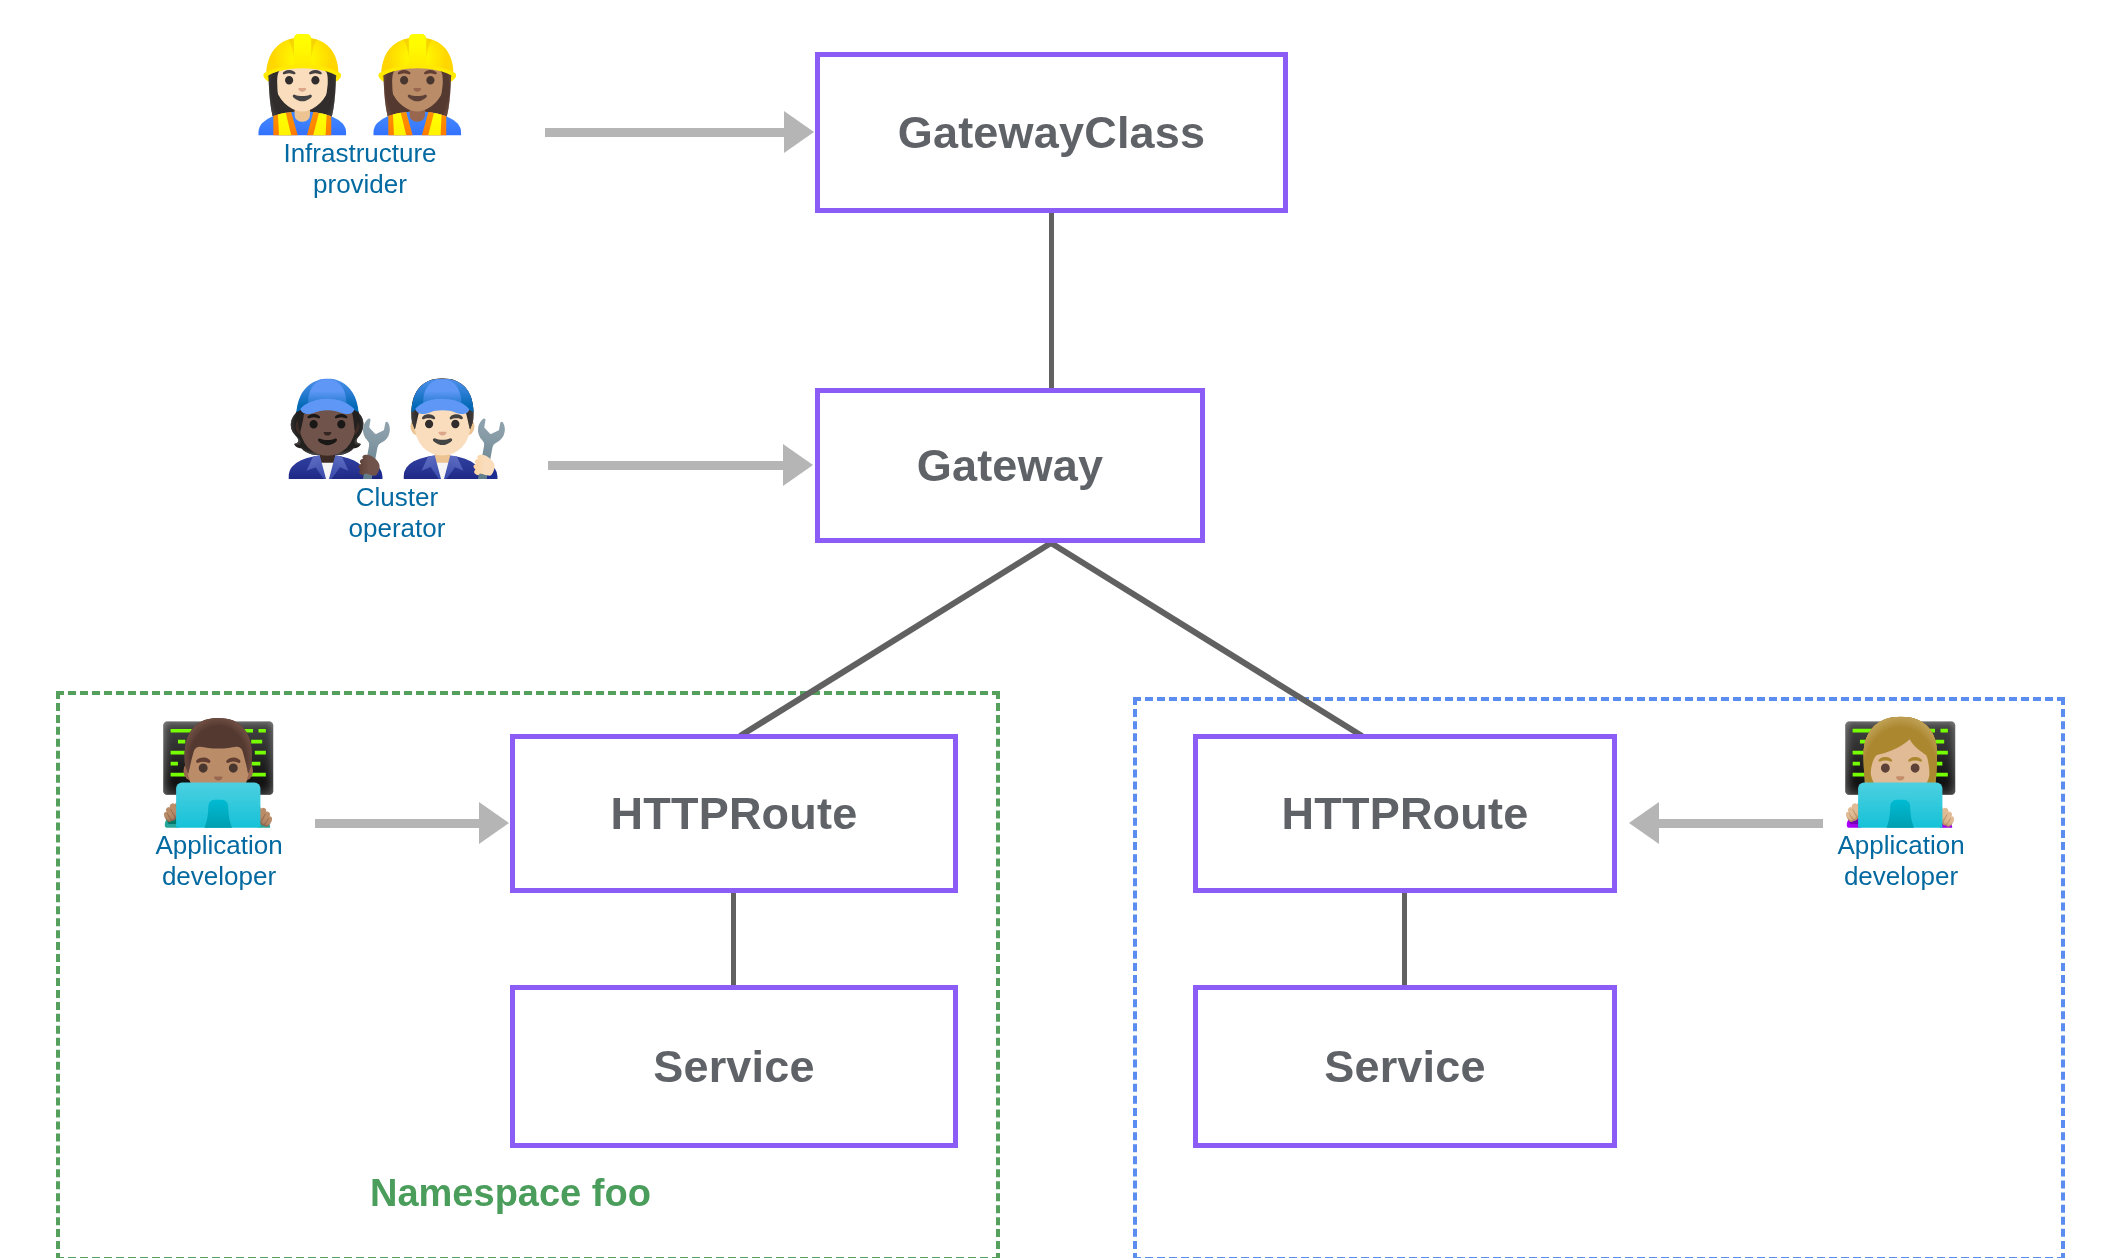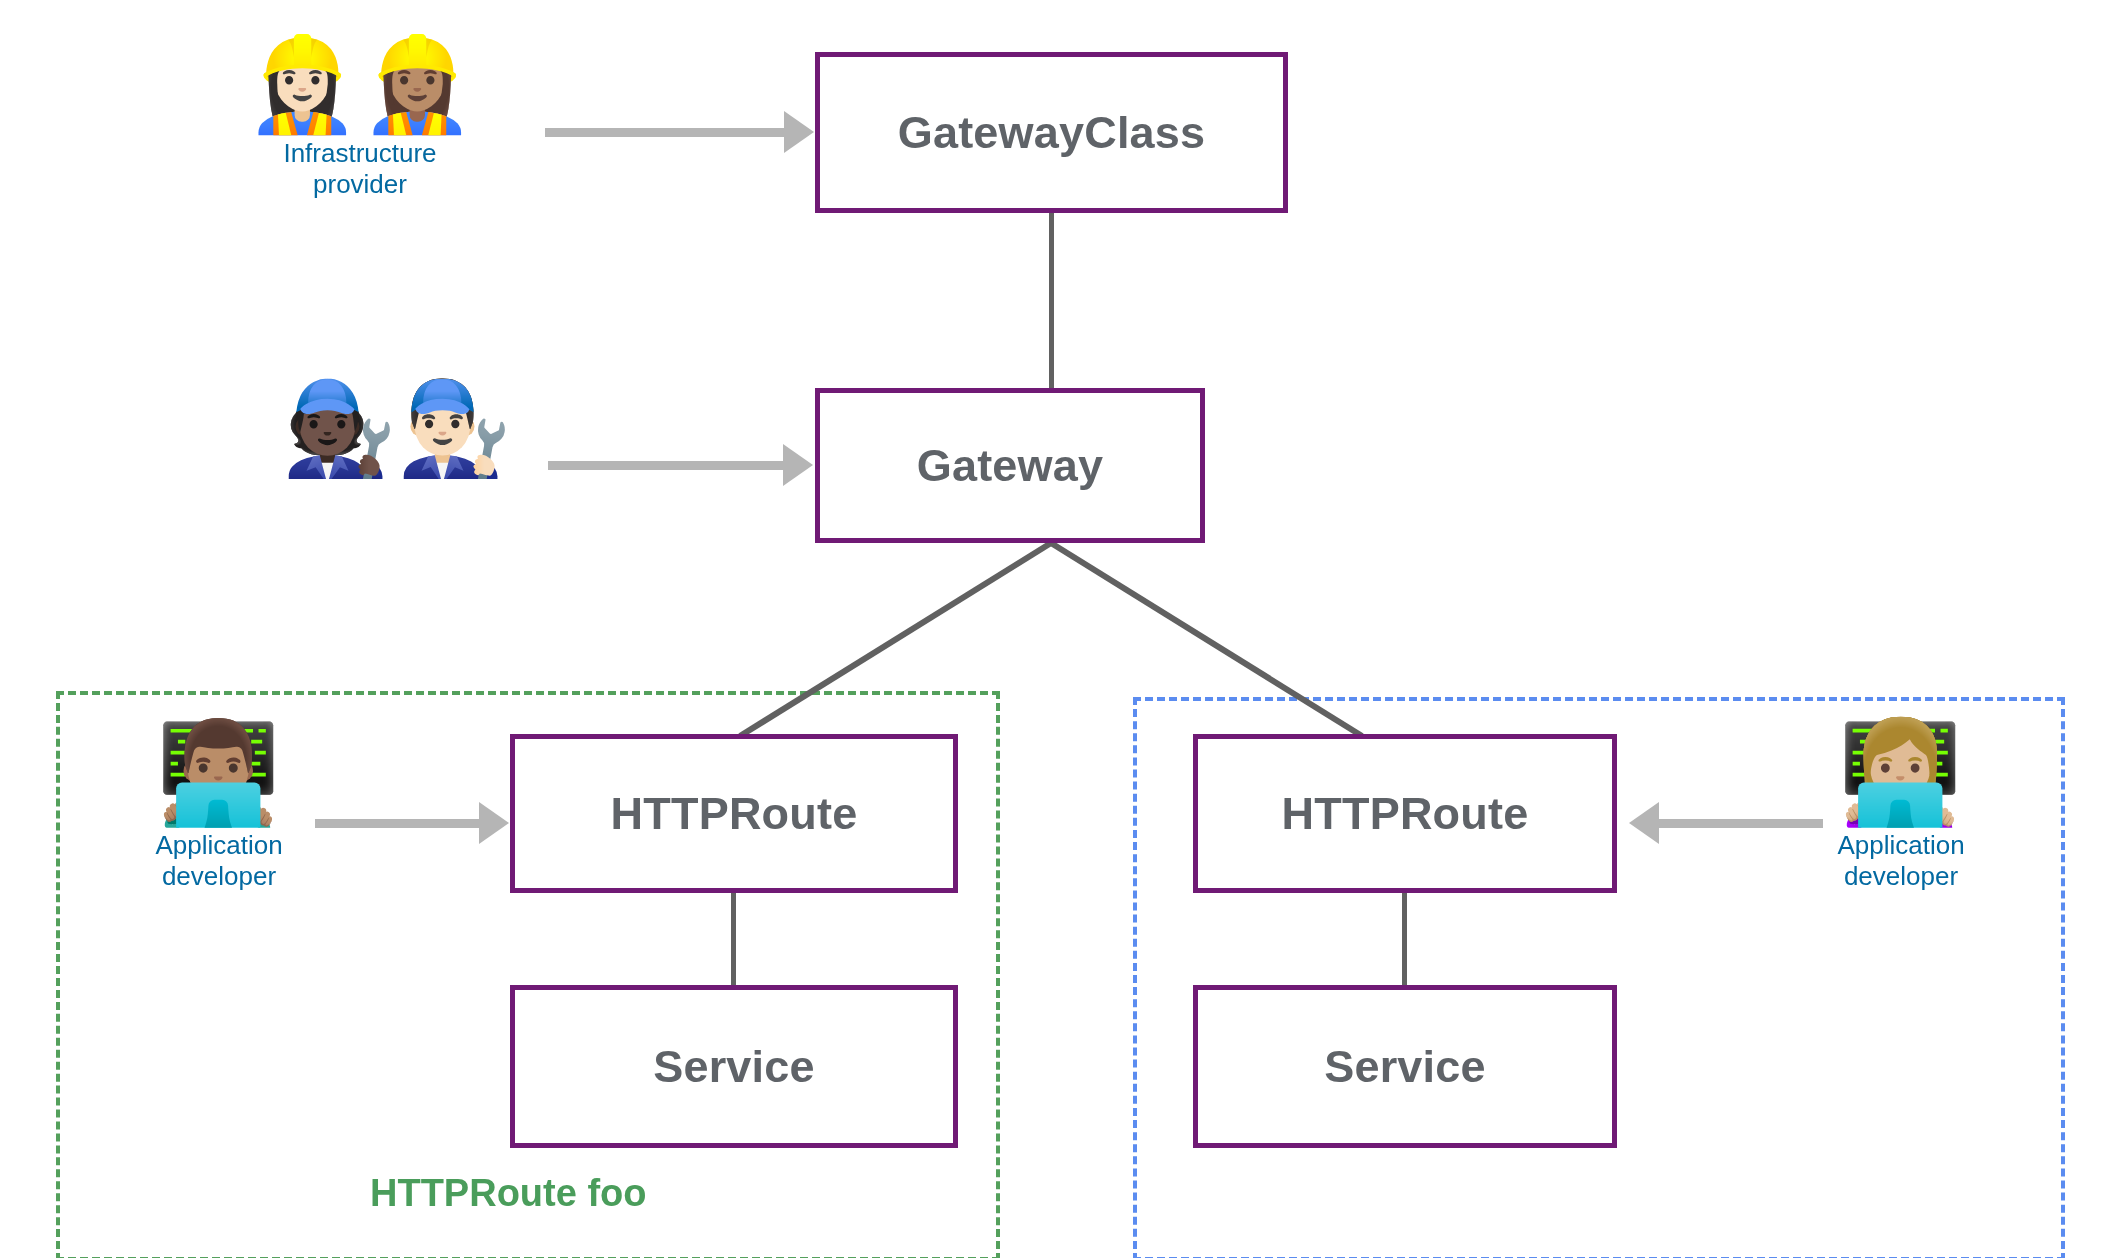--- a/index.html
+++ b/index.html
@@ -2,21 +2,21 @@
 <html><head>
 <meta charset="utf-8">
 <style>
   html,body{margin:0;padding:0;background:#ffffff;}
   body{width:2112px;height:1258px;position:relative;overflow:hidden;
        font-family:"Liberation Sans","DejaVu Sans",sans-serif;}
 
   #stage{position:absolute;left:0;top:0;width:2112px;height:1258px;}
 
   
-  .res-box{position:absolute;box-sizing:border-box;border:5px solid #701a75;
+  .res-box{position:absolute;box-sizing:border-box;border:5px solid #8b5cf6;
            background:#ffffff;display:flex;align-items:center;justify-content:center;z-index:6;}
   .res-label{font-size:45px;font-weight:bold;color:#5f6368;letter-spacing:.2px;
              line-height:1;white-space:nowrap;}
 
   #box-gatewayclass{left:815px;top:52px;width:473px;height:161px;}
   #box-gateway{left:815px;top:388px;width:390px;height:155px;}
   #box-httproute-foo{left:510px;top:734px;width:448px;height:159px;}
   #box-service-foo{left:510px;top:985px;width:448px;height:163px;}
   #box-httproute-bar{left:1193px;top:734px;width:424px;height:159px;}
   #box-service-bar{left:1193px;top:985px;width:424px;height:163px;}
@@ -73,21 +73,21 @@
   #arrow-appdev-bar .shaft{width:165px;}
 </style>
 </head>
 <body>
 
 <div id="stage">
 
   <div class="ns-box" id="ns-foo"></div>
   <div class="ns-box" id="ns-bar"></div>
 
-  <div class="ns-label" id="ns-label-foo">HTTPRoute foo</div>
+  <div class="ns-label" id="ns-label-foo">Namespace foo</div>
 
   <div class="conn" id="conn-gc-gw"></div>
   <div class="conn" id="conn-route-svc-foo"></div>
   <div class="conn" id="conn-route-svc-bar"></div>
 
   <svg id="branches" viewBox="0 0 2112 1258" preserveAspectRatio="none">
     <line x1="1051" y1="543" x2="740" y2="736" stroke="#616161" stroke-width="6"></line>
     <line x1="1051" y1="543" x2="1362" y2="736" stroke="#616161" stroke-width="6"></line>
   </svg>
 
@@ -122,20 +122,22 @@
     </div>
     <div class="persona-caption">Infrastructure
 provider</div>
   </div>
 
   <div class="persona" id="persona-cluster">
     <div class="persona-emojis">
       <span class="emoji">🧑🏿‍🔧</span>
       <span class="emoji">👨🏻‍🔧</span>
     </div>
+    <div class="persona-caption">Cluster
+operator</div>
   </div>
 
   <div class="persona" id="persona-appdev-foo">
     <div class="persona-emojis">
       <span class="emoji small">👨🏽‍💻</span>
     </div>
     <div class="persona-caption">Application
 developer</div>
   </div>
 

